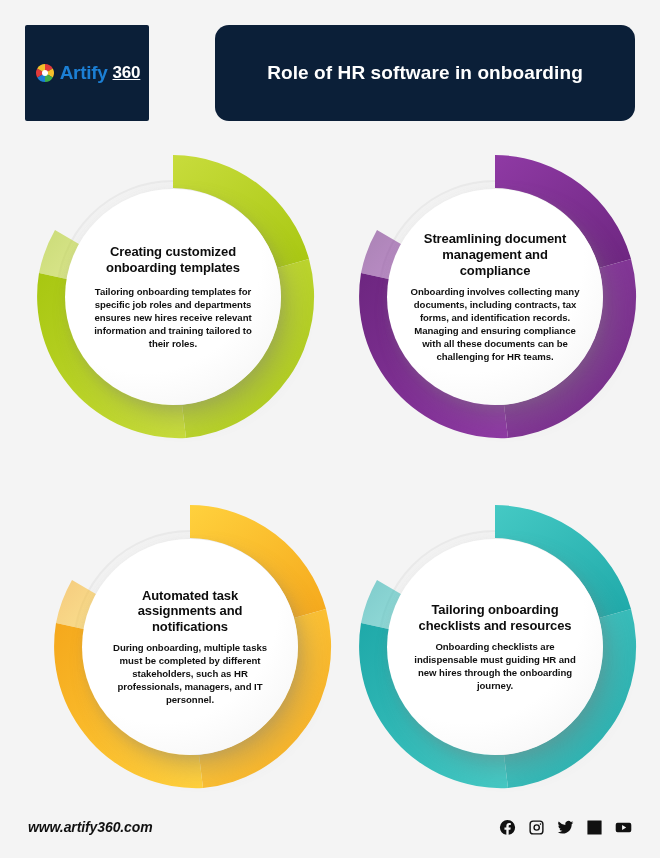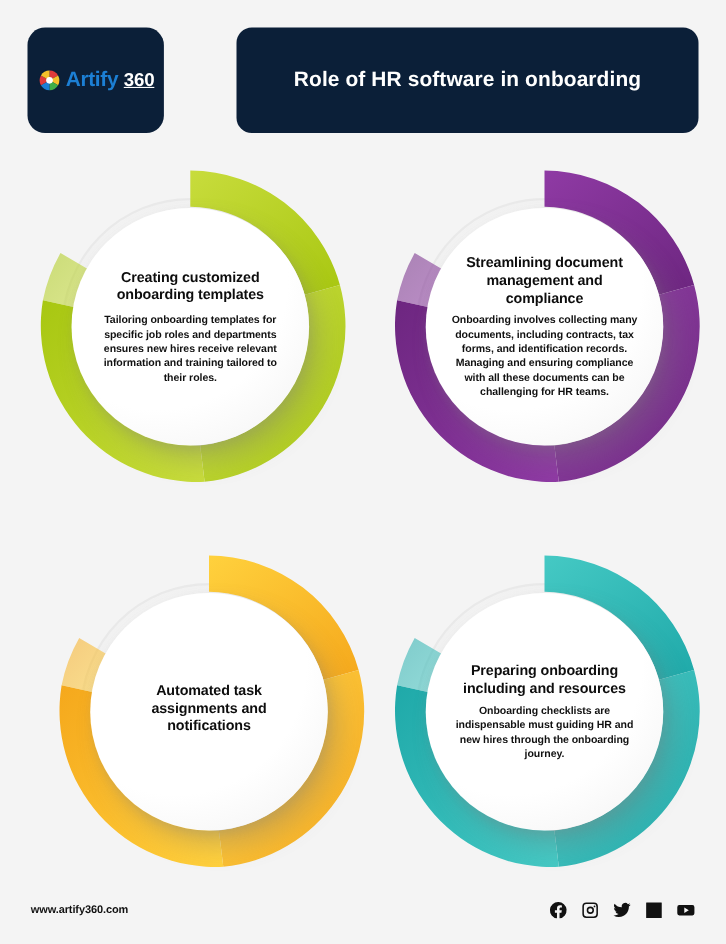--- a/index.html
+++ b/index.html
@@ -24,21 +24,21 @@
     right: 25px;
     height: 96px;
     display: flex;
     gap: 18px;
   }
 
   .logo-box {
     width: 124px;
     height: 96px;
     background: #0b1f38;
-    border-radius: 16px;
+    border-radius: 2px;
     display: flex;
     align-items: center;
     justify-content: center;
   }
 
   .logo-inner {
     display: flex;
     align-items: center;
     gap: 2px;
   }
@@ -162,24 +162,25 @@
     bottom: 0;
     width: 660px;
     height: 62px;
     display: flex;
     align-items: center;
     justify-content: space-between;
     padding: 0 28px;
   }
 
   .site-url {
-    font-size: 10px;
+    font-size: 14px;
     font-weight: bold;
     color: #111111;
     letter-spacing: -0.1px;
+    font-style: italic;
   }
 
   .socials {
     display: flex;
     align-items: center;
     gap: 12px;
   }
 
   .social-icon {
     width: 17px;
@@ -296,20 +297,21 @@
       </defs>
       <circle cx="155" cy="155" r="116" fill="url(#gray2)"></circle>
       <circle cx="155" cy="155" r="116" fill="none" stroke="#e9e9e9" stroke-width="2"></circle>
       <path d="M 155 13 A 142 142 0 0 1 291 117 L 259 126 A 109 109 0 0 0 155 46 Z" fill="url(#grad2a)"></path>
       <path d="M 291 117 A 142 142 0 0 1 168 296 L 164 263 A 109 109 0 0 0 259 126 Z" fill="url(#grad2a)" opacity="0.97"></path>
       <path d="M 168 296 A 142 142 0 0 1 21 131 L 53 138 A 109 109 0 0 0 164 263 Z" fill="url(#grad2b)"></path>
       <path d="M 21 131 A 142 142 0 0 1 37 88 L 66 105 A 109 109 0 0 0 53 138 Z" fill="url(#grad2b)" opacity="0.55"></path>
     </svg>
     <div class="disc">
       <div class="card-title">Automated task assignments and notifications</div>
+      <div class="card-body">During onboarding, multiple tasks must be completed by different stakeholders, such as HR professionals, managers, and IT personnel.</div>
     </div>
   </div>
 
   <div class="card pos-3 tight">
     <svg class="ring-svg" viewBox="0 0 310 310">
       <defs>
         <linearGradient id="grad3a" x1="0" y1="0" x2="1" y2="1">
           <stop offset="0%" stop-color="#45c9c4"></stop>
             <stop offset="100%" stop-color="#1fa9a9"></stop>
         </linearGradient>
@@ -324,21 +326,21 @@
         </radialGradient>
       </defs>
       <circle cx="155" cy="155" r="116" fill="url(#gray3)"></circle>
       <circle cx="155" cy="155" r="116" fill="none" stroke="#e9e9e9" stroke-width="2"></circle>
       <path d="M 155 13 A 142 142 0 0 1 291 117 L 259 126 A 109 109 0 0 0 155 46 Z" fill="url(#grad3a)"></path>
       <path d="M 291 117 A 142 142 0 0 1 168 296 L 164 263 A 109 109 0 0 0 259 126 Z" fill="url(#grad3a)" opacity="0.97"></path>
       <path d="M 168 296 A 142 142 0 0 1 21 131 L 53 138 A 109 109 0 0 0 164 263 Z" fill="url(#grad3b)"></path>
       <path d="M 21 131 A 142 142 0 0 1 37 88 L 66 105 A 109 109 0 0 0 53 138 Z" fill="url(#grad3b)" opacity="0.55"></path>
     </svg>
     <div class="disc">
-      <div class="card-title">Preparing onboarding including and resources</div>
+      <div class="card-title">Tailoring onboarding checklists and resources</div>
       <div class="card-body">Onboarding checklists are indispensable must guiding HR and new hires through the onboarding journey.</div>
     </div>
   </div>
 
 </div>
 
 <div class="footer">
   <div class="site-url">www.artify360.com</div>
   <div class="socials">
 

